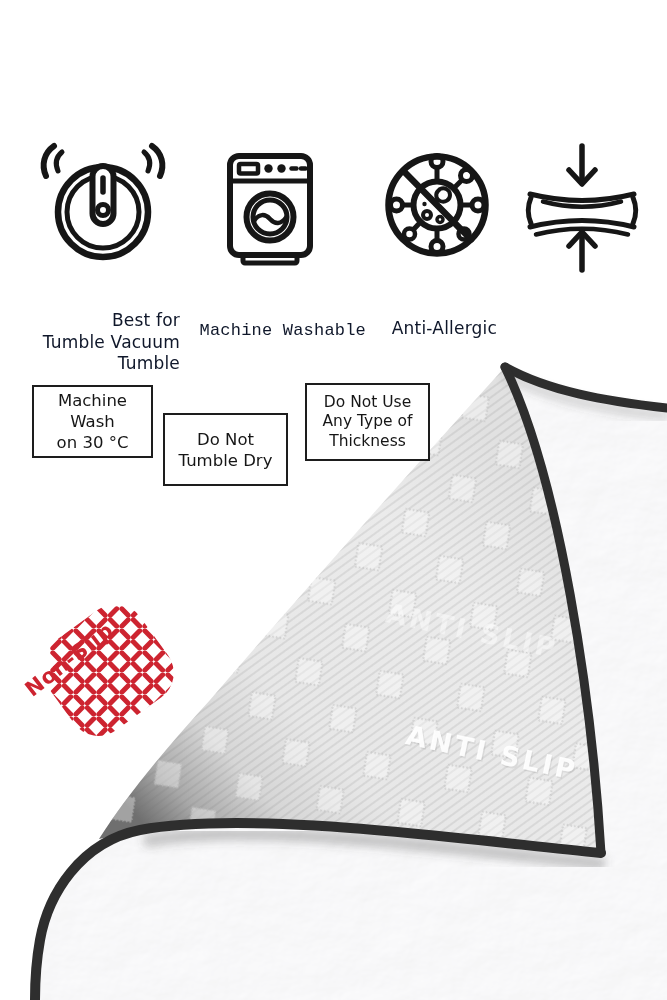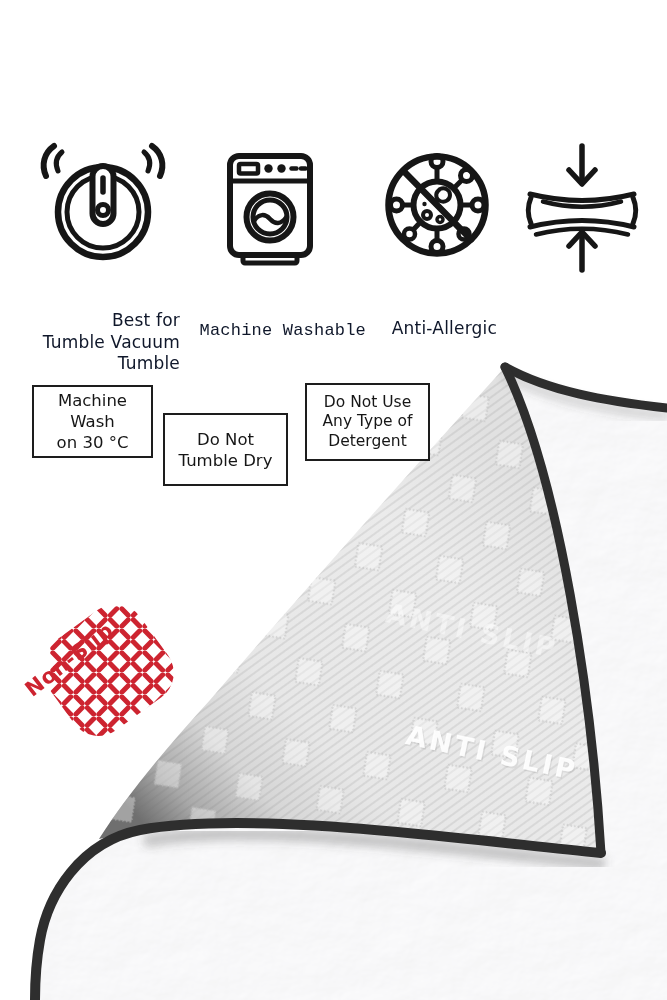--- a/index.html
+++ b/index.html
@@ -183,21 +183,21 @@
   <div class="care-box" style="left:163px;top:385px;width:125px;height:73px;margin-top:28px;">
     <div>
       <div>Do Not</div>
       <div>Tumble Dry</div>
     </div>
   </div>
   <div class="care-box small" style="left:305px;top:383px;width:125px;height:78px;">
     <div>
       <div>Do Not Use</div>
       <div>Any Type of</div>
-      <div>Detergent</div>
+      <div>Thickness</div>
     </div>
   </div>
 
   <div class="nonslip-label">Non-Slip</div>
 
   <svg class="abs fg" style="left:50px;top:606px" width="126" height="134" viewBox="0 0 126 134">
     <defs>
       <pattern id="redhatch" width="23" height="22" patternUnits="userSpaceOnUse">
         <g fill="#cd2430">
           <rect x="-1" y="3.5" width="14" height="5" rx="2.5" transform="rotate(45 6 6)"></rect>

